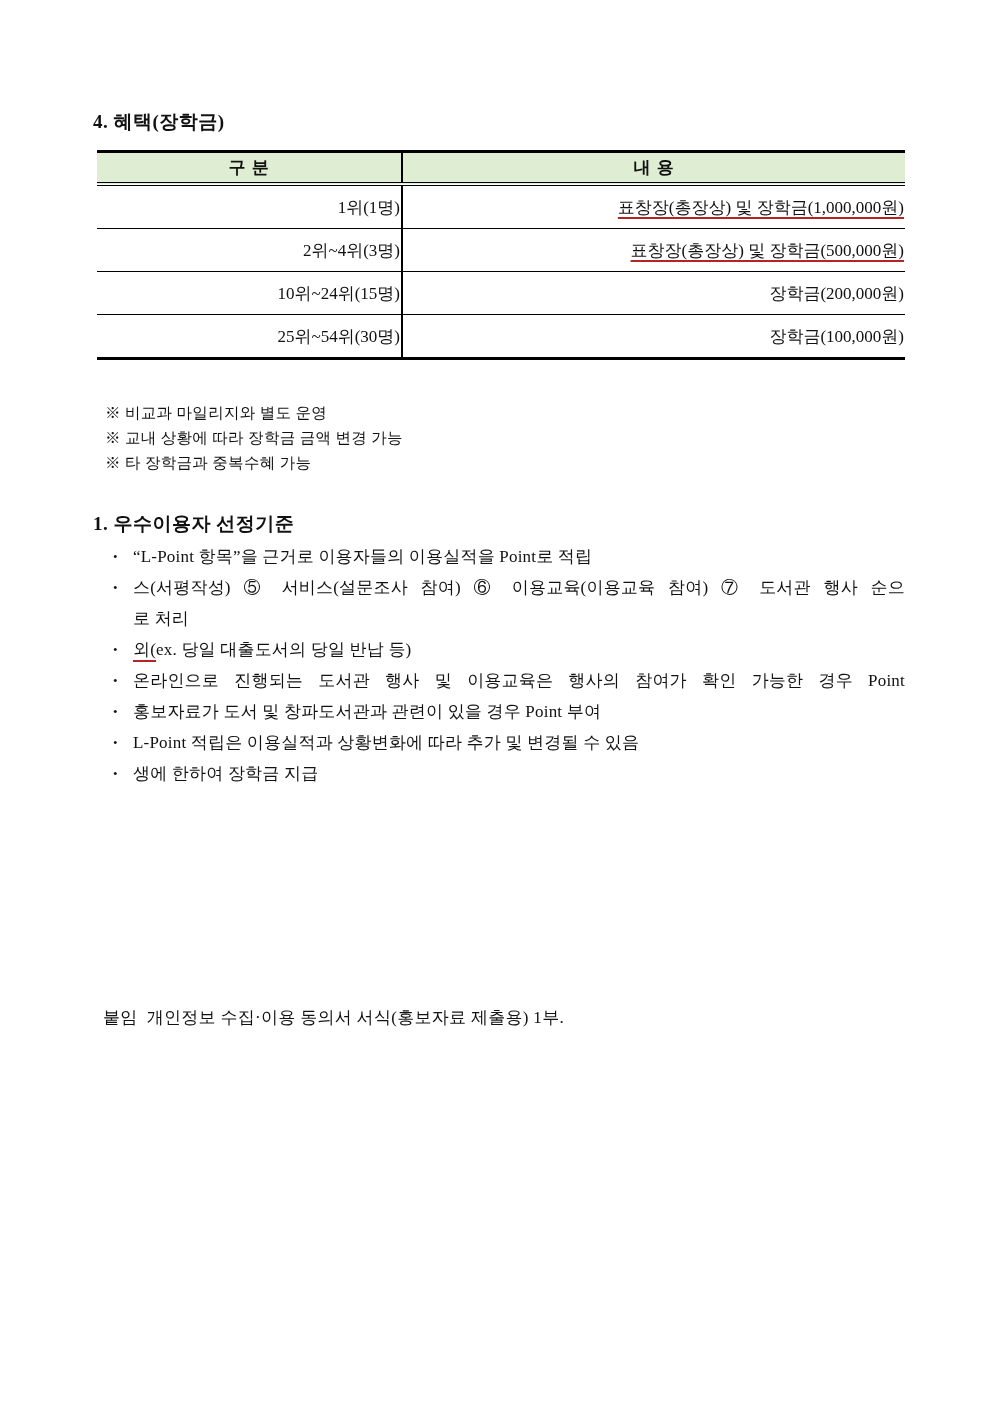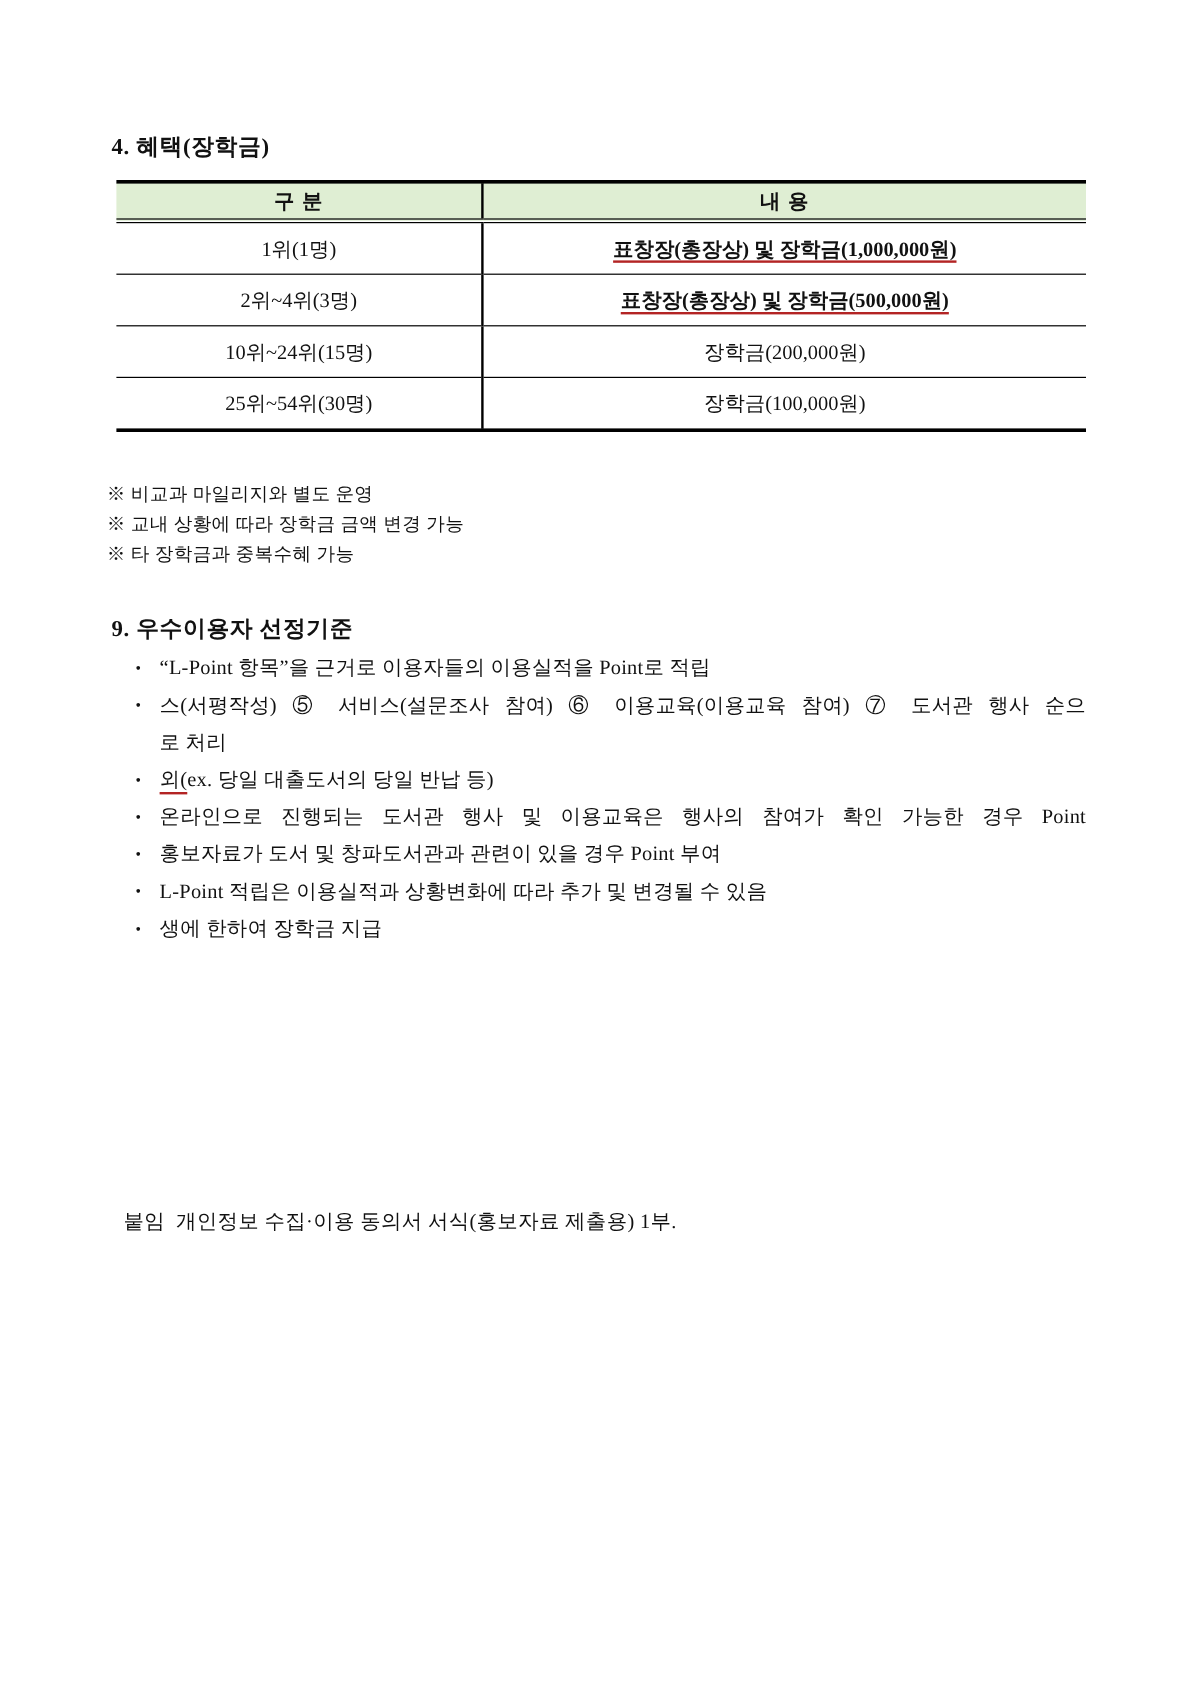--- a/index.html
+++ b/index.html
@@ -41,39 +41,39 @@
     height: 27px;
     font-weight: 600;
     font-size: 17px;
     letter-spacing: 1px;
     text-align: center;
     vertical-align: middle;
   }
   table.benefit td {
     border-bottom: 1.5px solid #000;
     height: 40px;
-    text-align: center;
+    text-align: right;
     vertical-align: middle;
   }
   table.benefit tr:last-child td { border-bottom: none; }
   table.benefit th:first-child,
   table.benefit td:first-child { border-right: 2px solid #000; }
   .col-rank { width: 302px; }
   td.emph {
-    font-weight: bold;
+    font-weight: normal;
     text-decoration: underline;
     text-decoration-color: #b32424;
     text-decoration-thickness: 1.5px;
     text-underline-offset: 4px;
   }
 
   
   .notes {
     position: absolute;
-    left: 89px;
+    left: 105px;
     top: 400px;
     font-size: 15.5px;
     line-height: 25px;
     letter-spacing: 0.3px;
   }
 
   
   .bullets {
     position: absolute;
     left: 113px;
@@ -142,21 +142,21 @@
         </tr>
       </tbody>
   </table>
 
   <div class="notes">
       <div>※ 비교과 마일리지와 별도 운영</div>
       <div>※ 교내 상황에 따라 장학금 금액 변경 가능</div>
       <div>※ 타 장학금과 중복수혜 가능</div>
     </div>
 
-  <div class="sec-title title5">9. 우수이용자 선정기준</div>
+  <div class="sec-title title5">1. 우수이용자 선정기준</div>
 
   <div class="bullets">
       <div class="bullet-item">
         <span class="bullet-marker">•</span>
         <div class="bullet-text">
           <div class="line"><span>“L-Point 항목”을 근거로 이용자들의 이용실적을 Point로 적립</span></div>
         </div>
       </div>
       <div class="bullet-item">
         <span class="bullet-marker">•</span>

